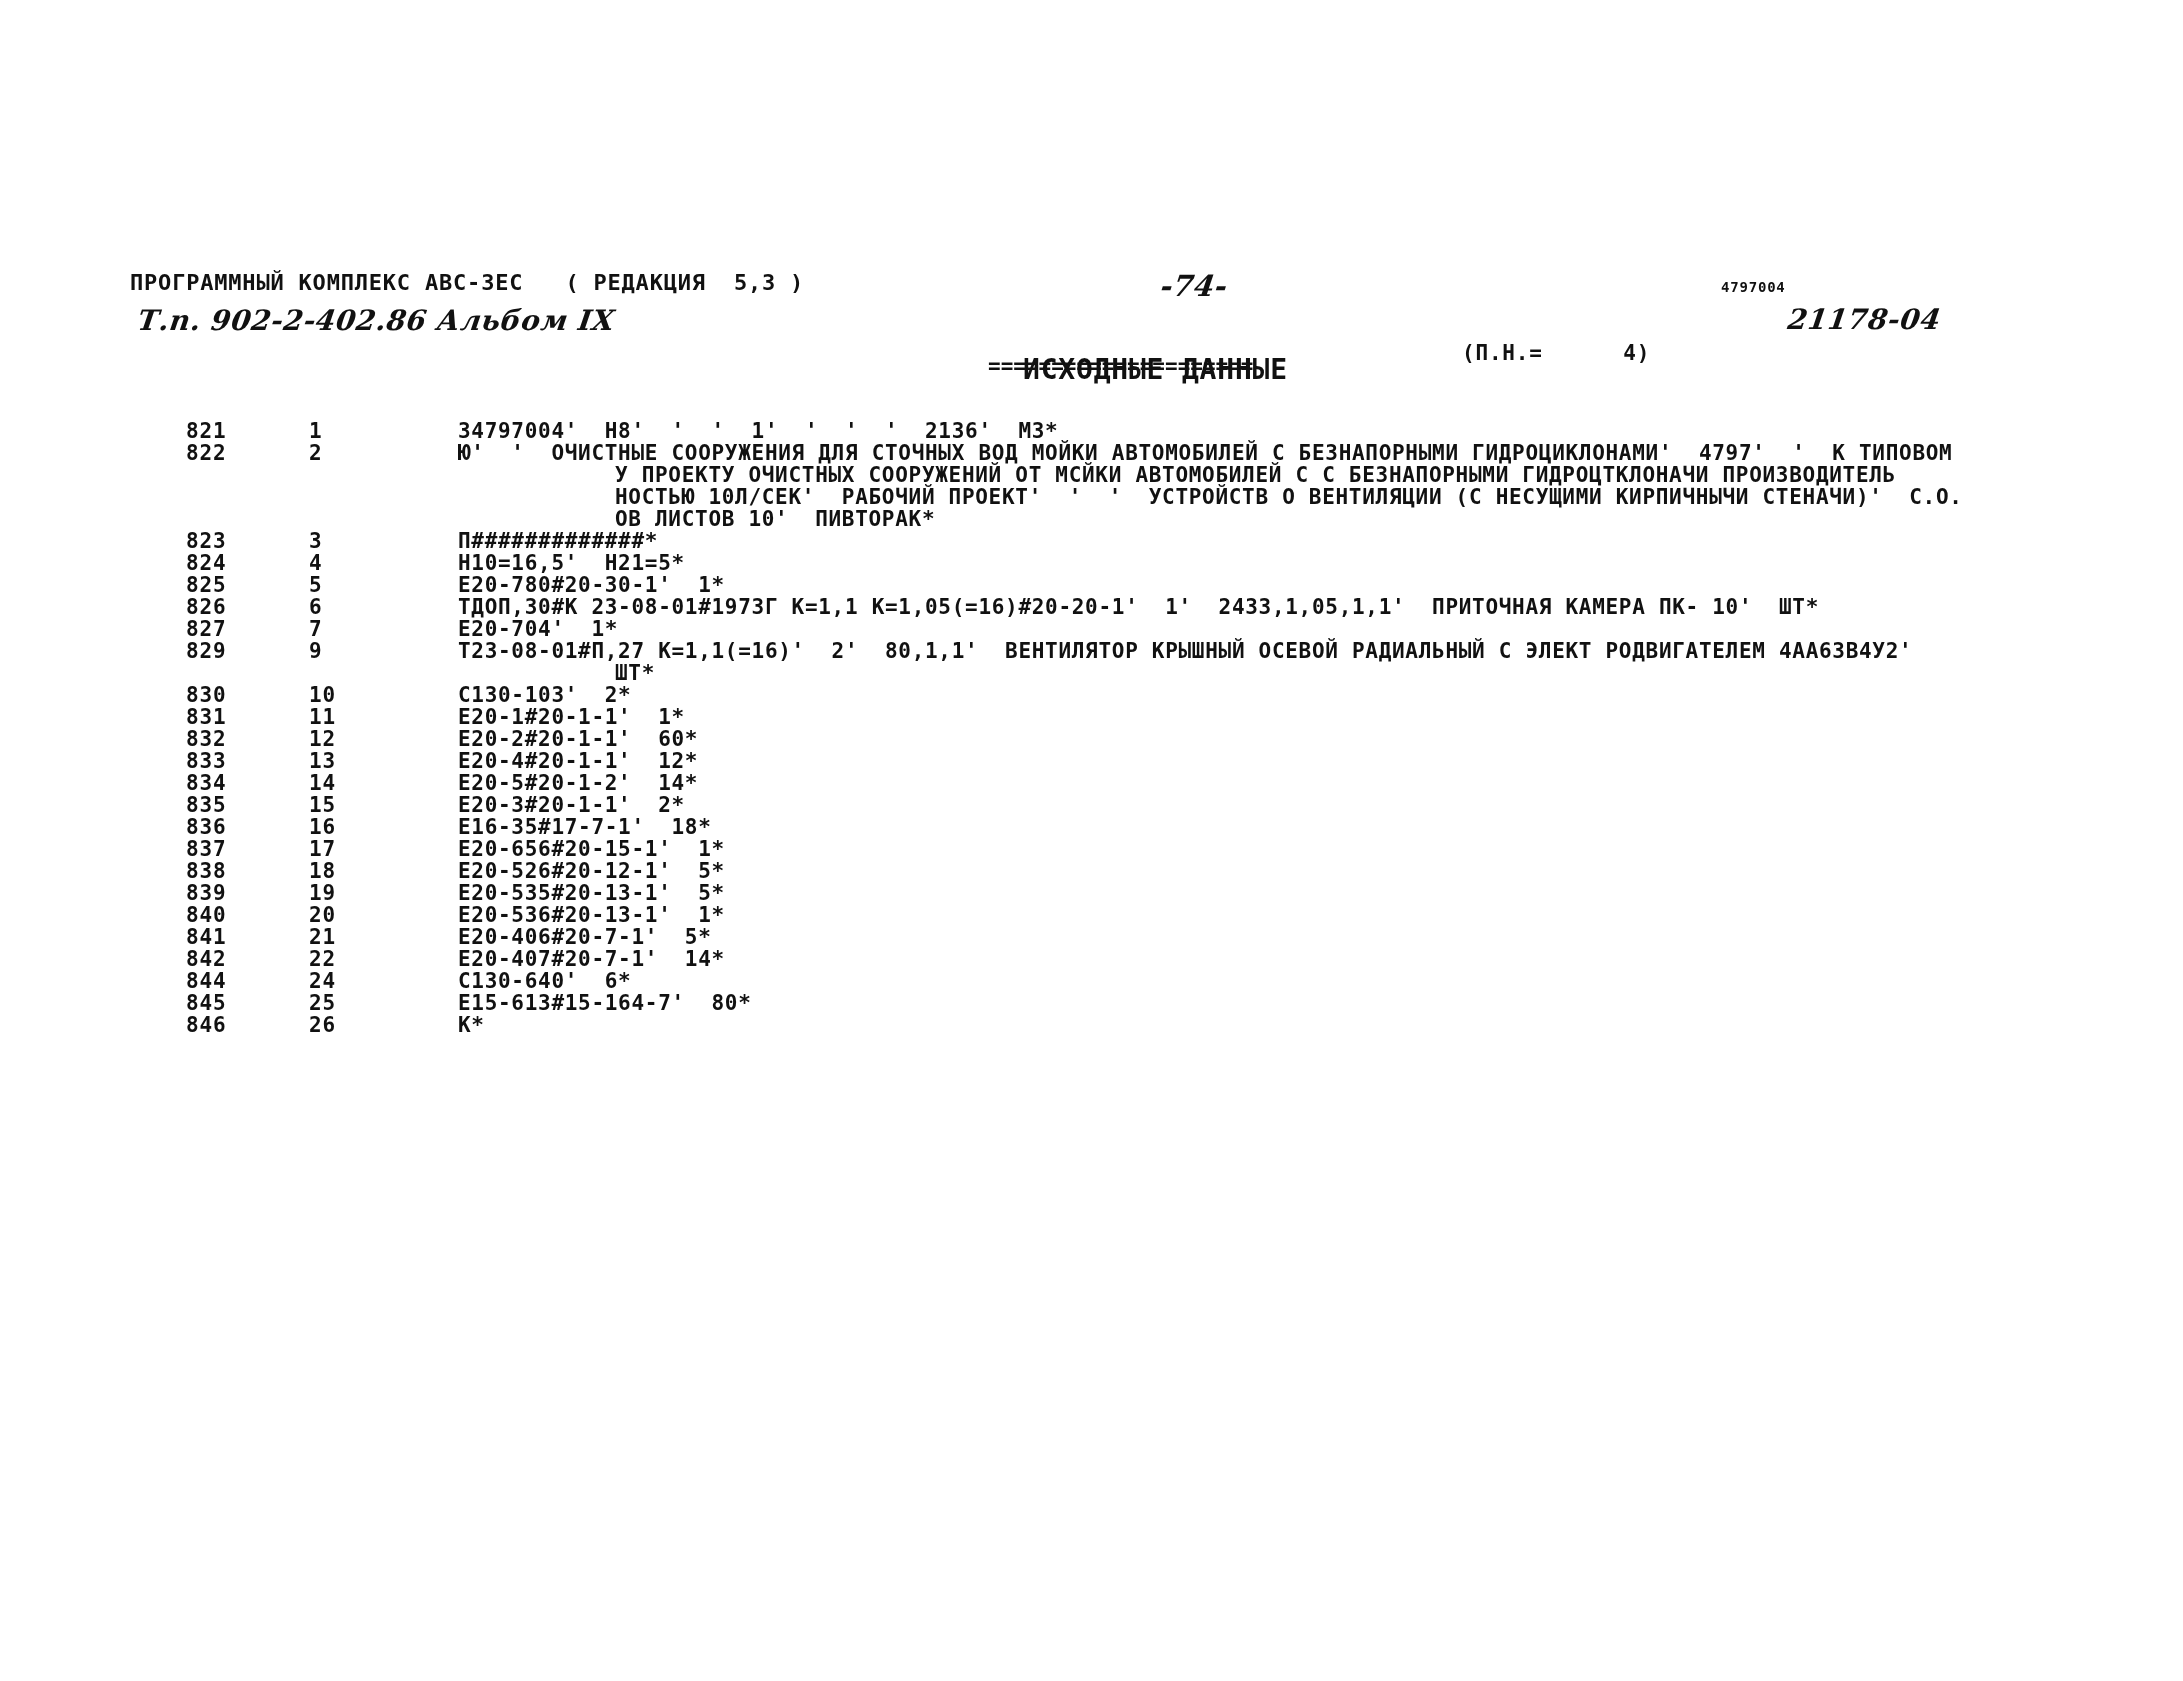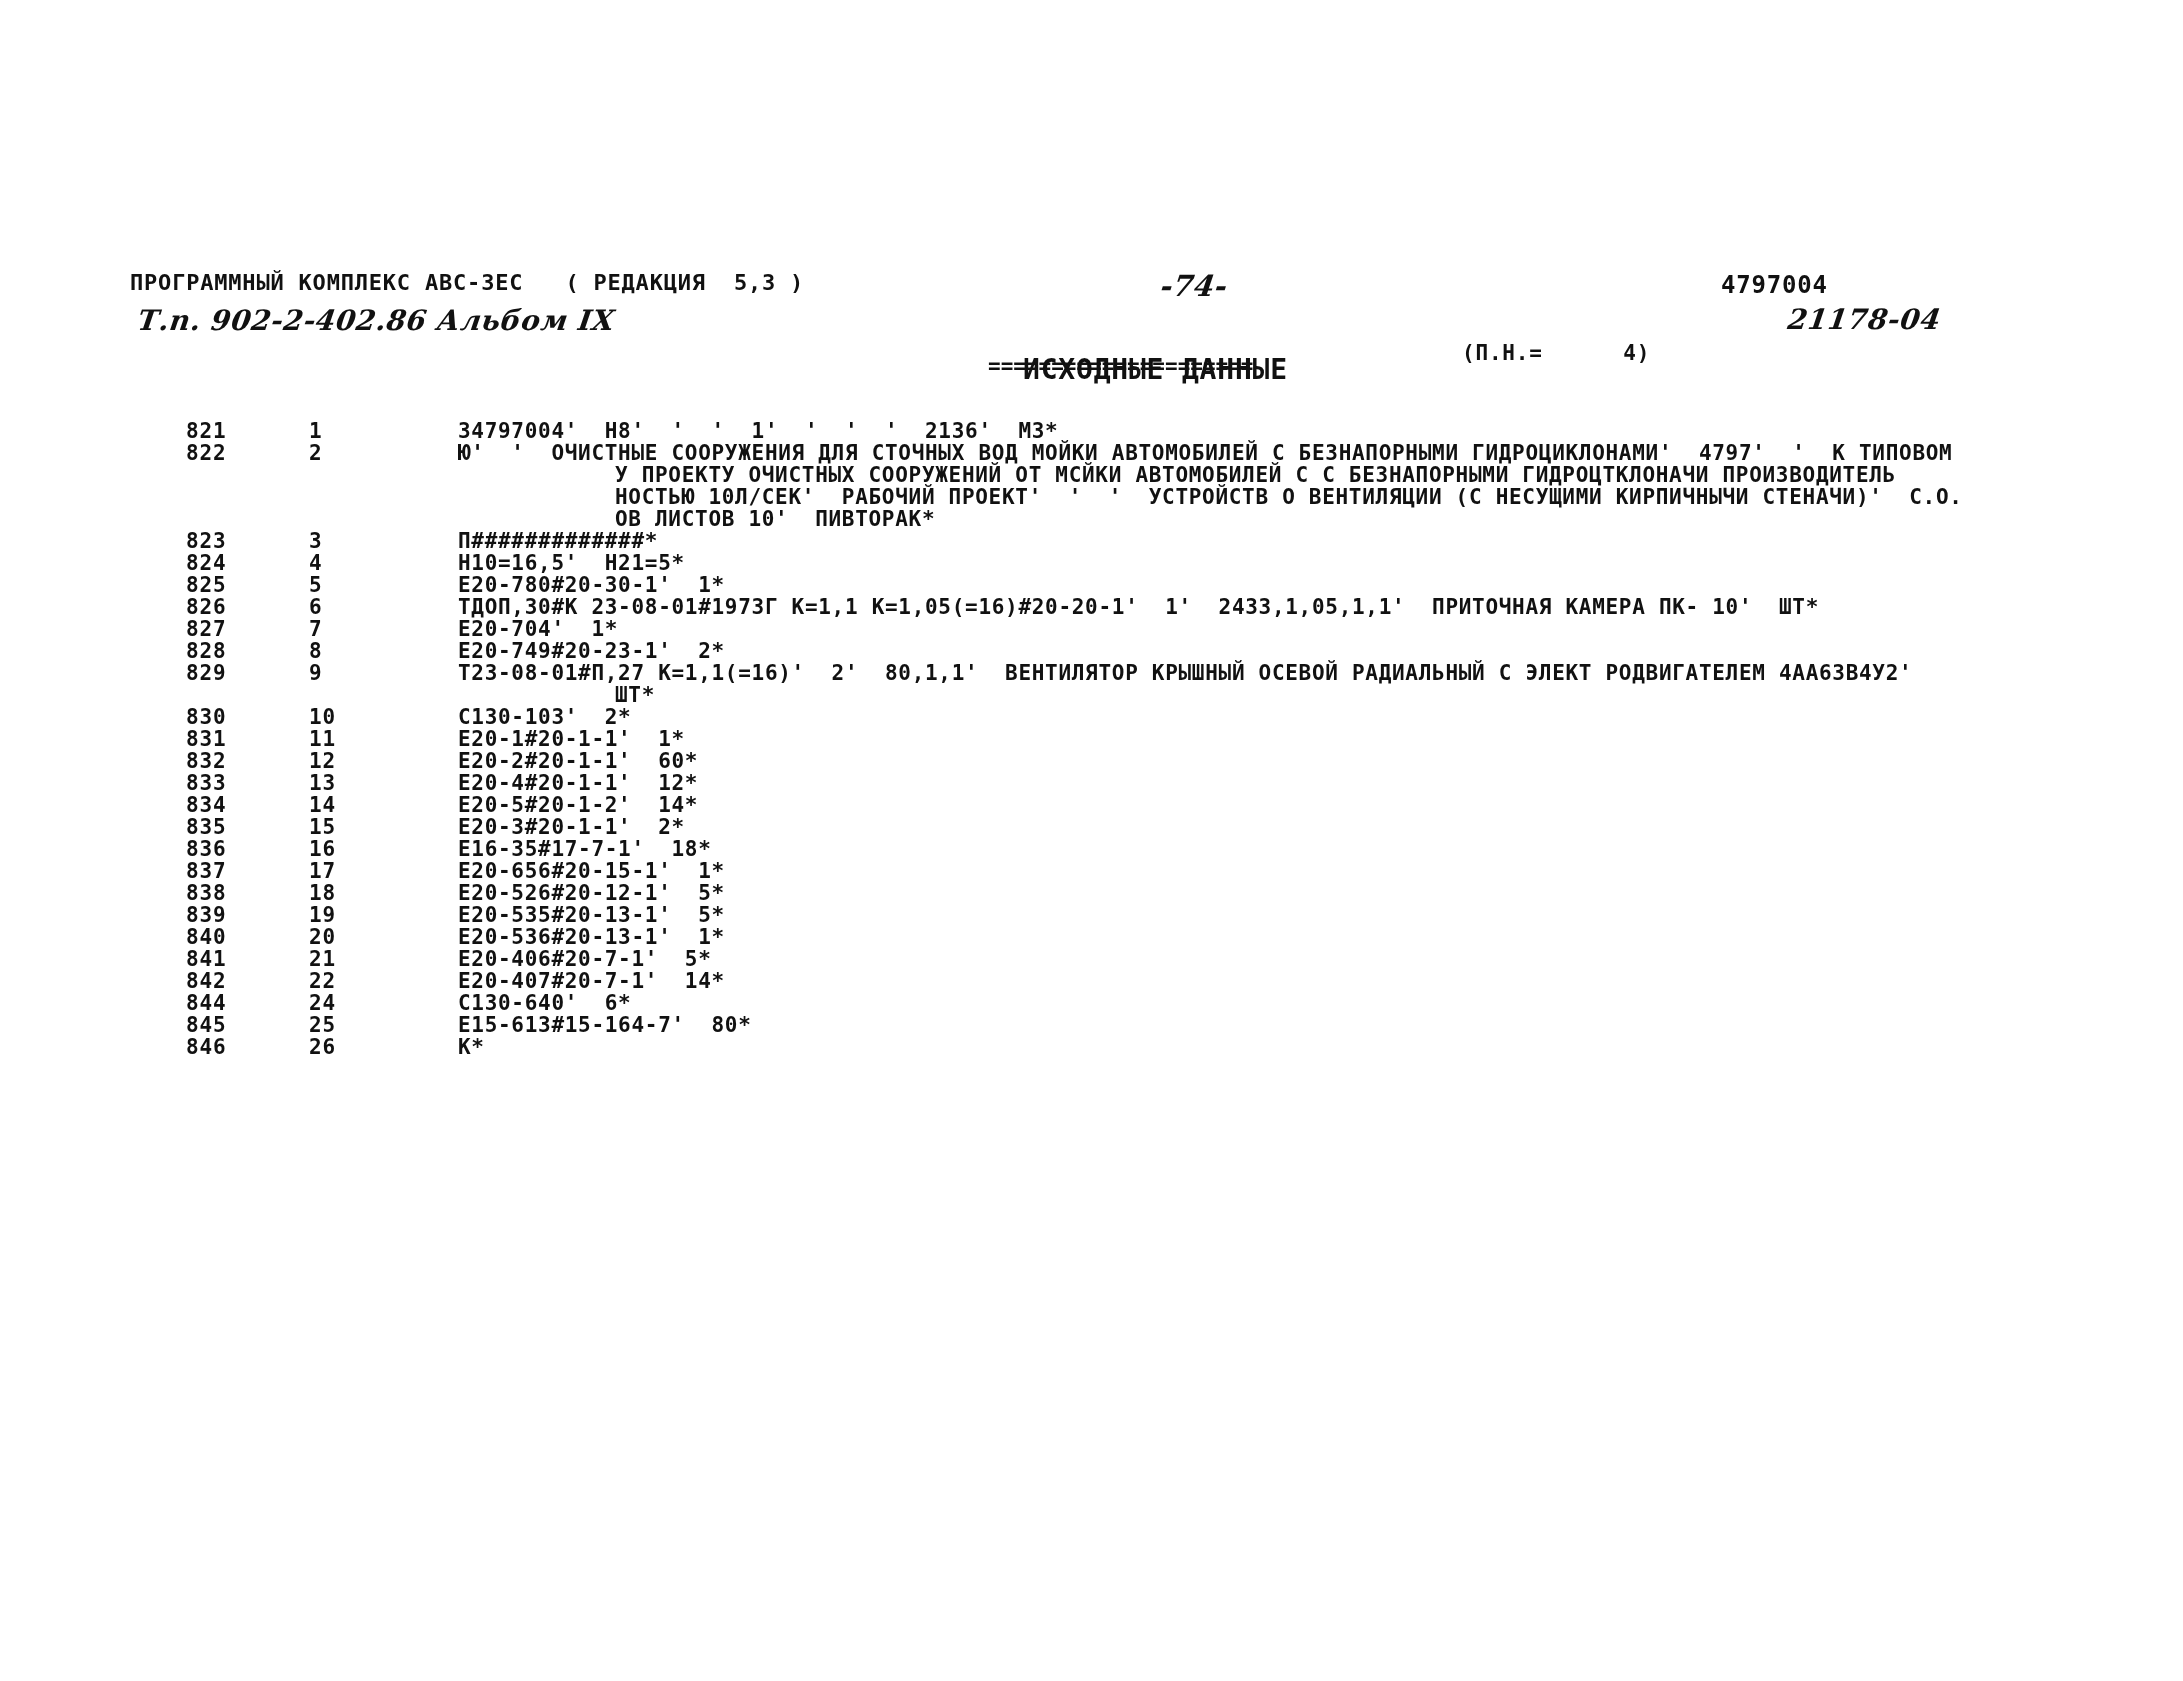--- a/index.html
+++ b/index.html
@@ -65,22 +65,22 @@
   }
   #page-number {
     position: absolute;
     left: 1161px;
     top: 10px;
     font-size: 29px;
   }
   #doc-code {
     position: absolute;
     left: 1721px;
-    top: 12px;
-    font-size: 24px;
+    top: 20px;
+    font-size: 14px;
   }
   #drawing-number {
     position: absolute;
     left: 1788px;
     top: 44px;
     font-size: 28px;
   }
   #section-title {
     position: absolute;
     left: 1023px;
@@ -169,21 +169,20 @@
       <div class="row"><span class="col-line mono">821</span><span class="col-seq mono">1</span><span class="col-text mono">34797004'  Н8'  '  '  1'  '  '  '  2136'  М3*</span></div>
       <div class="row"><span class="col-line mono">822</span><span class="col-seq mono">2</span><span class="col-text mono">Ю'  '  ОЧИСТНЫЕ СООРУЖЕНИЯ ДЛЯ СТОЧНЫХ ВОД МОЙКИ АВТОМОБИЛЕЙ С БЕЗНАПОРНЫМИ ГИДРОЦИКЛОНАМИ'  4797'  '  К ТИПОВОМ</span></div>
       <div class="row"><span class="col-line mono"></span><span class="col-seq mono"></span><span class="col-text mono indent1">У ПРОЕКТУ ОЧИСТНЫХ СООРУЖЕНИЙ ОТ МСЙКИ АВТОМОБИЛЕЙ С С БЕЗНАПОРНЫМИ ГИДРОЦТКЛОНАЧИ ПРОИЗВОДИТЕЛЬ</span></div>
       <div class="row"><span class="col-line mono"></span><span class="col-seq mono"></span><span class="col-text mono indent1">НОСТЬЮ 10Л/СЕК'  РАБОЧИЙ ПРОЕКТ'  '  '  УСТРОЙСТВ О ВЕНТИЛЯЦИИ (С НЕСУЩИМИ КИРПИЧНЫЧИ СТЕНАЧИ)'  С.О.</span></div>
       <div class="row"><span class="col-line mono"></span><span class="col-seq mono"></span><span class="col-text mono indent1">ОВ ЛИСТОВ 10'  ПИВТОРАК*</span></div>
       <div class="row"><span class="col-line mono">823</span><span class="col-seq mono">3</span><span class="col-text mono">П#############*</span></div>
       <div class="row"><span class="col-line mono">824</span><span class="col-seq mono">4</span><span class="col-text mono">Н10=16,5'  Н21=5*</span></div>
       <div class="row"><span class="col-line mono">825</span><span class="col-seq mono">5</span><span class="col-text mono">Е20-780#20-30-1'  1*</span></div>
       <div class="row"><span class="col-line mono">826</span><span class="col-seq mono">6</span><span class="col-text mono">ТДОП,30#К 23-08-01#1973Г К=1,1 К=1,05(=16)#20-20-1'  1'  2433,1,05,1,1'  ПРИТОЧНАЯ КАМЕРА ПК- 10'  ШТ*</span></div>
       <div class="row"><span class="col-line mono">827</span><span class="col-seq mono">7</span><span class="col-text mono">Е20-704'  1*</span></div>
-      <div class="row"><span class="col-line mono">828</span><span class="col-seq mono">8</span><span class="col-text mono">Е20-749#20-23-1'  2*</span></div>
       <div class="row"><span class="col-line mono">829</span><span class="col-seq mono">9</span><span class="col-text mono">Т23-08-01#П,27 К=1,1(=16)'  2'  80,1,1'  ВЕНТИЛЯТОР КРЫШНЫЙ ОСЕВОЙ РАДИАЛЬНЫЙ С ЭЛЕКТ РОДВИГАТЕЛЕМ 4АА63В4У2'</span></div>
       <div class="row"><span class="col-line mono"></span><span class="col-seq mono"></span><span class="col-text mono indent1">ШТ*</span></div>
       <div class="row"><span class="col-line mono">830</span><span class="col-seq mono">10</span><span class="col-text mono">С130-103'  2*</span></div>
       <div class="row"><span class="col-line mono">831</span><span class="col-seq mono">11</span><span class="col-text mono">Е20-1#20-1-1'  1*</span></div>
       <div class="row"><span class="col-line mono">832</span><span class="col-seq mono">12</span><span class="col-text mono">Е20-2#20-1-1'  60*</span></div>
       <div class="row"><span class="col-line mono">833</span><span class="col-seq mono">13</span><span class="col-text mono">Е20-4#20-1-1'  12*</span></div>
       <div class="row"><span class="col-line mono">834</span><span class="col-seq mono">14</span><span class="col-text mono">Е20-5#20-1-2'  14*</span></div>
       <div class="row"><span class="col-line mono">835</span><span class="col-seq mono">15</span><span class="col-text mono">Е20-3#20-1-1'  2*</span></div>
       <div class="row"><span class="col-line mono">836</span><span class="col-seq mono">16</span><span class="col-text mono">Е16-35#17-7-1'  18*</span></div>
       <div class="row"><span class="col-line mono">837</span><span class="col-seq mono">17</span><span class="col-text mono">Е20-656#20-15-1'  1*</span></div>

